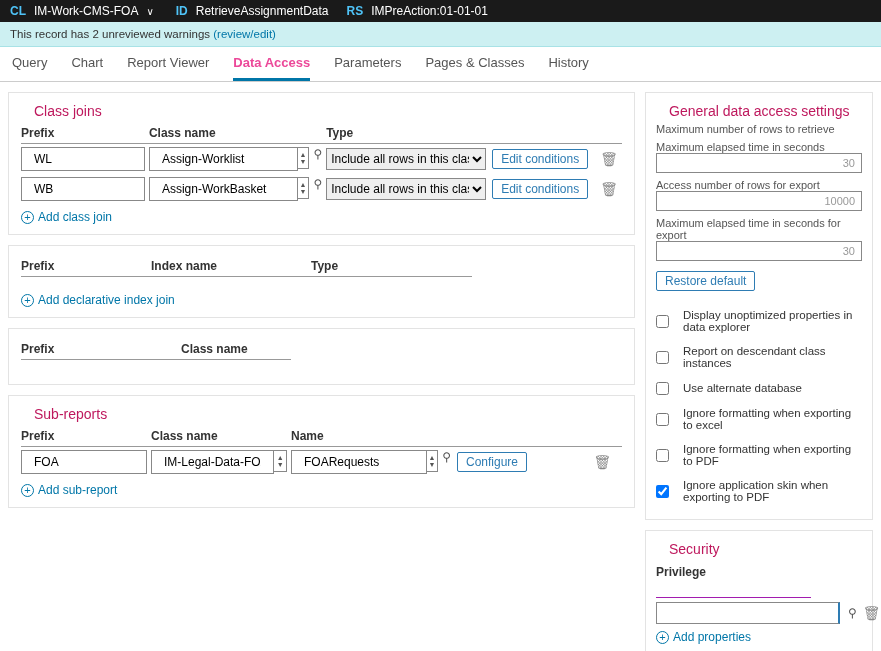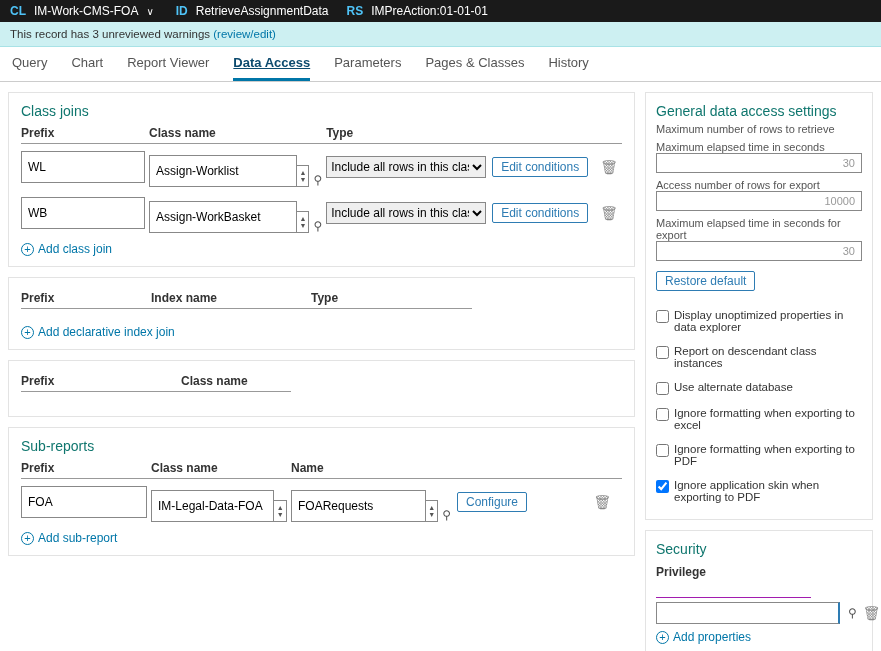--- a/index.html
+++ b/index.html
@@ -40,60 +40,59 @@
   
   .tabs {
     display: flex;
     gap: 24px;
     padding: 8px 12px 0 12px;
     border-bottom: 1px solid #ccc;
     font-size: 13px;
   }
   .tab { color: #555; padding-bottom: 8px; cursor: pointer; }
   .tab.active {
-    color: #0c4a6e;
+    color: #ec4899;
     font-weight: bold;
     border-bottom: 3px solid #0076a8;
-    text-decoration: underline;
   }
   
   .main {
     display: flex;
     gap: 10px;
     padding: 10px 8px 20px 8px;
   }
   .left { flex: 1; display: flex; flex-direction: column; gap: 10px; }
   .right { width: 228px; display: flex; flex-direction: column; gap: 10px; }
   .panel {
     border: 1px solid #e3e3e3;
     background: #fff;
     padding: 10px 12px;
   }
   .panel h3 {
-    margin: 0 0 4px 0;
+    margin: 0 0 4px 13px;
     font-size: 14px;
     font-weight: normal;
-    color: #0f766e;
+    color: #be185d;
   }
   .colhead {
     font-weight: bold;
     font-size: 12px;
     padding: 4px 0 2px;
   }
   table.grid { border-collapse: collapse; width: 100%; }
   table.grid td { padding: 3px 4px 3px 0; vertical-align: middle; }
   .grid thead td { border-bottom: 1px solid #999; margin-top: 26px; }
   input.cell, select.cell {
     border: 1px solid #888;
-    height: 32px;
-    padding: 2px 6px;
+    height: 24px;
+    padding: 2px 12px;
     font-size: 12px;
     width: 100%;
   }
-  .cellwrap { position: relative; display: flex; align-items: flex-end; margin-top: 8px; }
+  .cellwrap { position: relative; display: flex; align-items: flex-start; }
   .spinbtn {
     width: 14px;
     display: flex;
     flex-direction: column;
     font-size: 7px;
     line-height: 7px;
     color: #555;
     border: 1px solid #888;
     border-left: none;
     height: 22px;
@@ -154,22 +153,22 @@
     width: 100%;
     border: 1px solid #888;
     height: 20px;
     text-align: right;
     padding: 2px 6px;
     font-size: 11px;
     color: #999;
   }
   .chkline {
     display: flex;
-    align-items: flex-start;
-    gap: 5px;
+    align-items: center;
+    gap: 14px;
     font-size: 11.5px;
     color: #333;
     margin-top: 12px;
   }
   .chkline input { margin: 1px 0 0 0; }
   .sec-row { display: flex; align-items: center; gap: 4px; }
   .sec-row input {
     flex: 1;
     border: 1px solid #888;
     height: 22px;
@@ -191,21 +190,21 @@
   <span class="chev">∨</span>
   <span style="width:10px"></span>
   <span class="tag">ID</span>
   <span class="val">RetrieveAssignmentData</span>
   <span style="width:6px"></span>
   <span class="tag">RS</span>
   <span class="val">IMPreAction:01-01-01</span>
 </div>
 
 <div class="warnbar">
-  <span>This record has 3 unreviewed warnings </span>
+  <span>This record has 2 unreviewed warnings </span>
   <a href="#">(review/edit)</a>
 </div>
 
 <div class="tabs">
   <div class="tab">Query</div>
   <div class="tab">Chart</div>
   <div class="tab">Report Viewer</div>
   <div class="tab active">Data Access</div>
   <div class="tab">Parameters</div>
   <div class="tab">Pages &amp; Classes</div>

